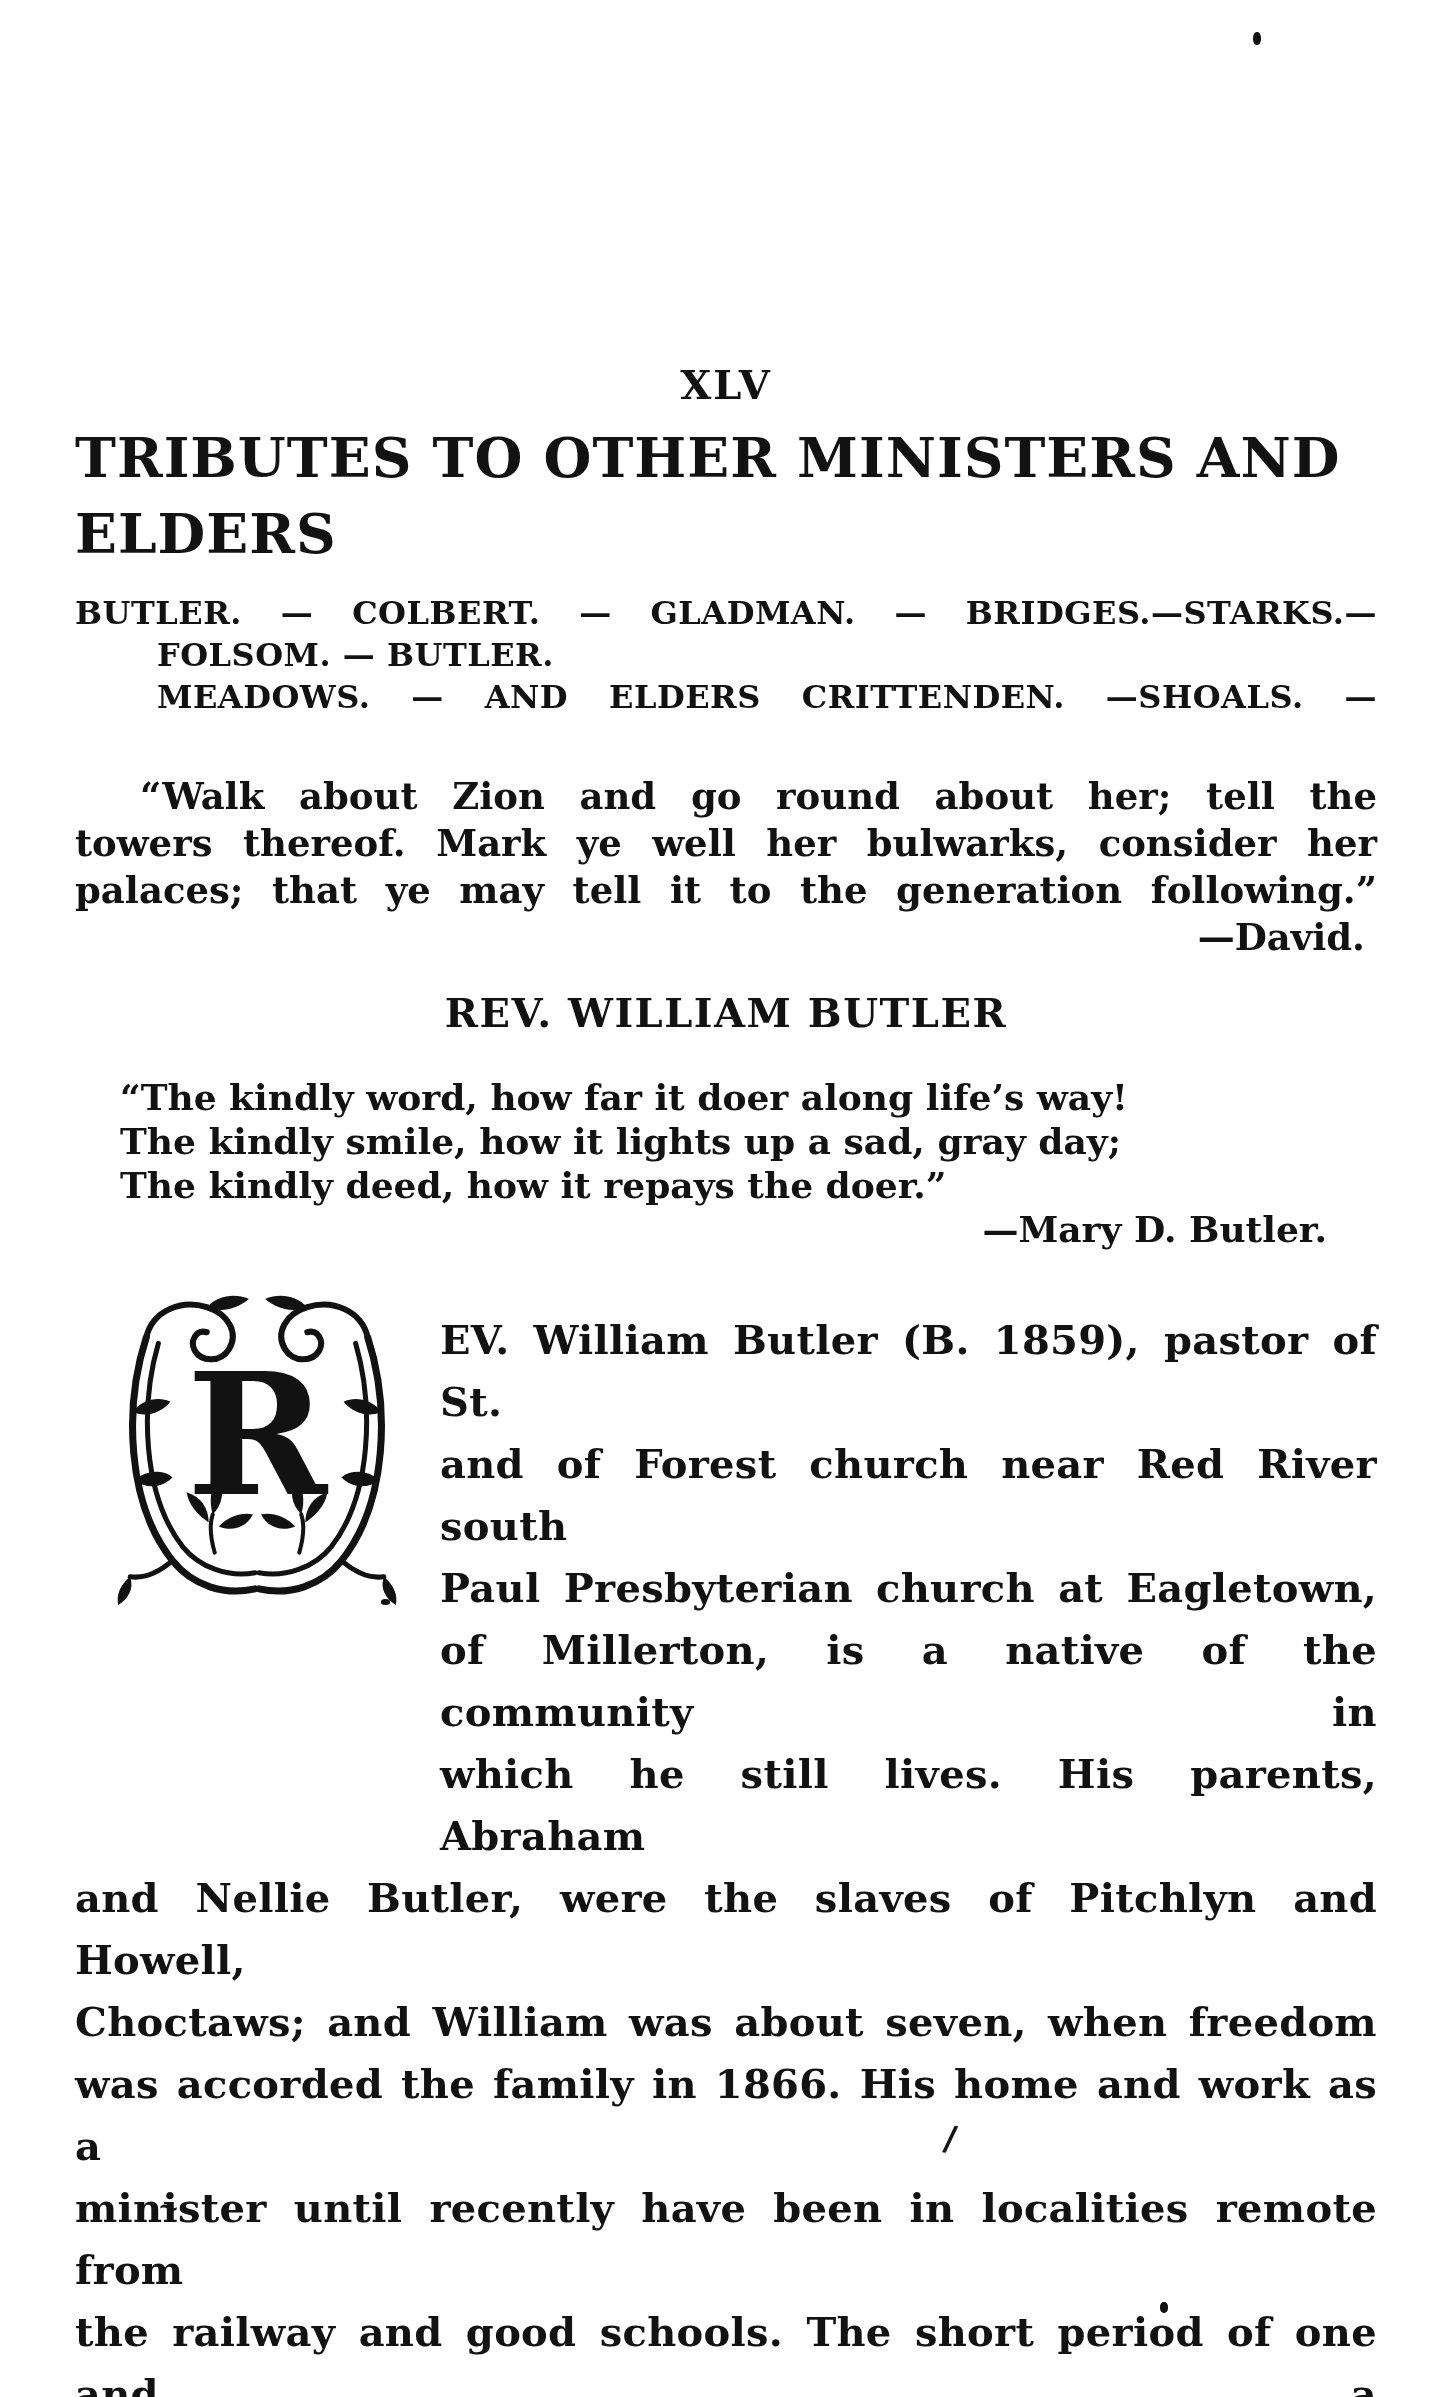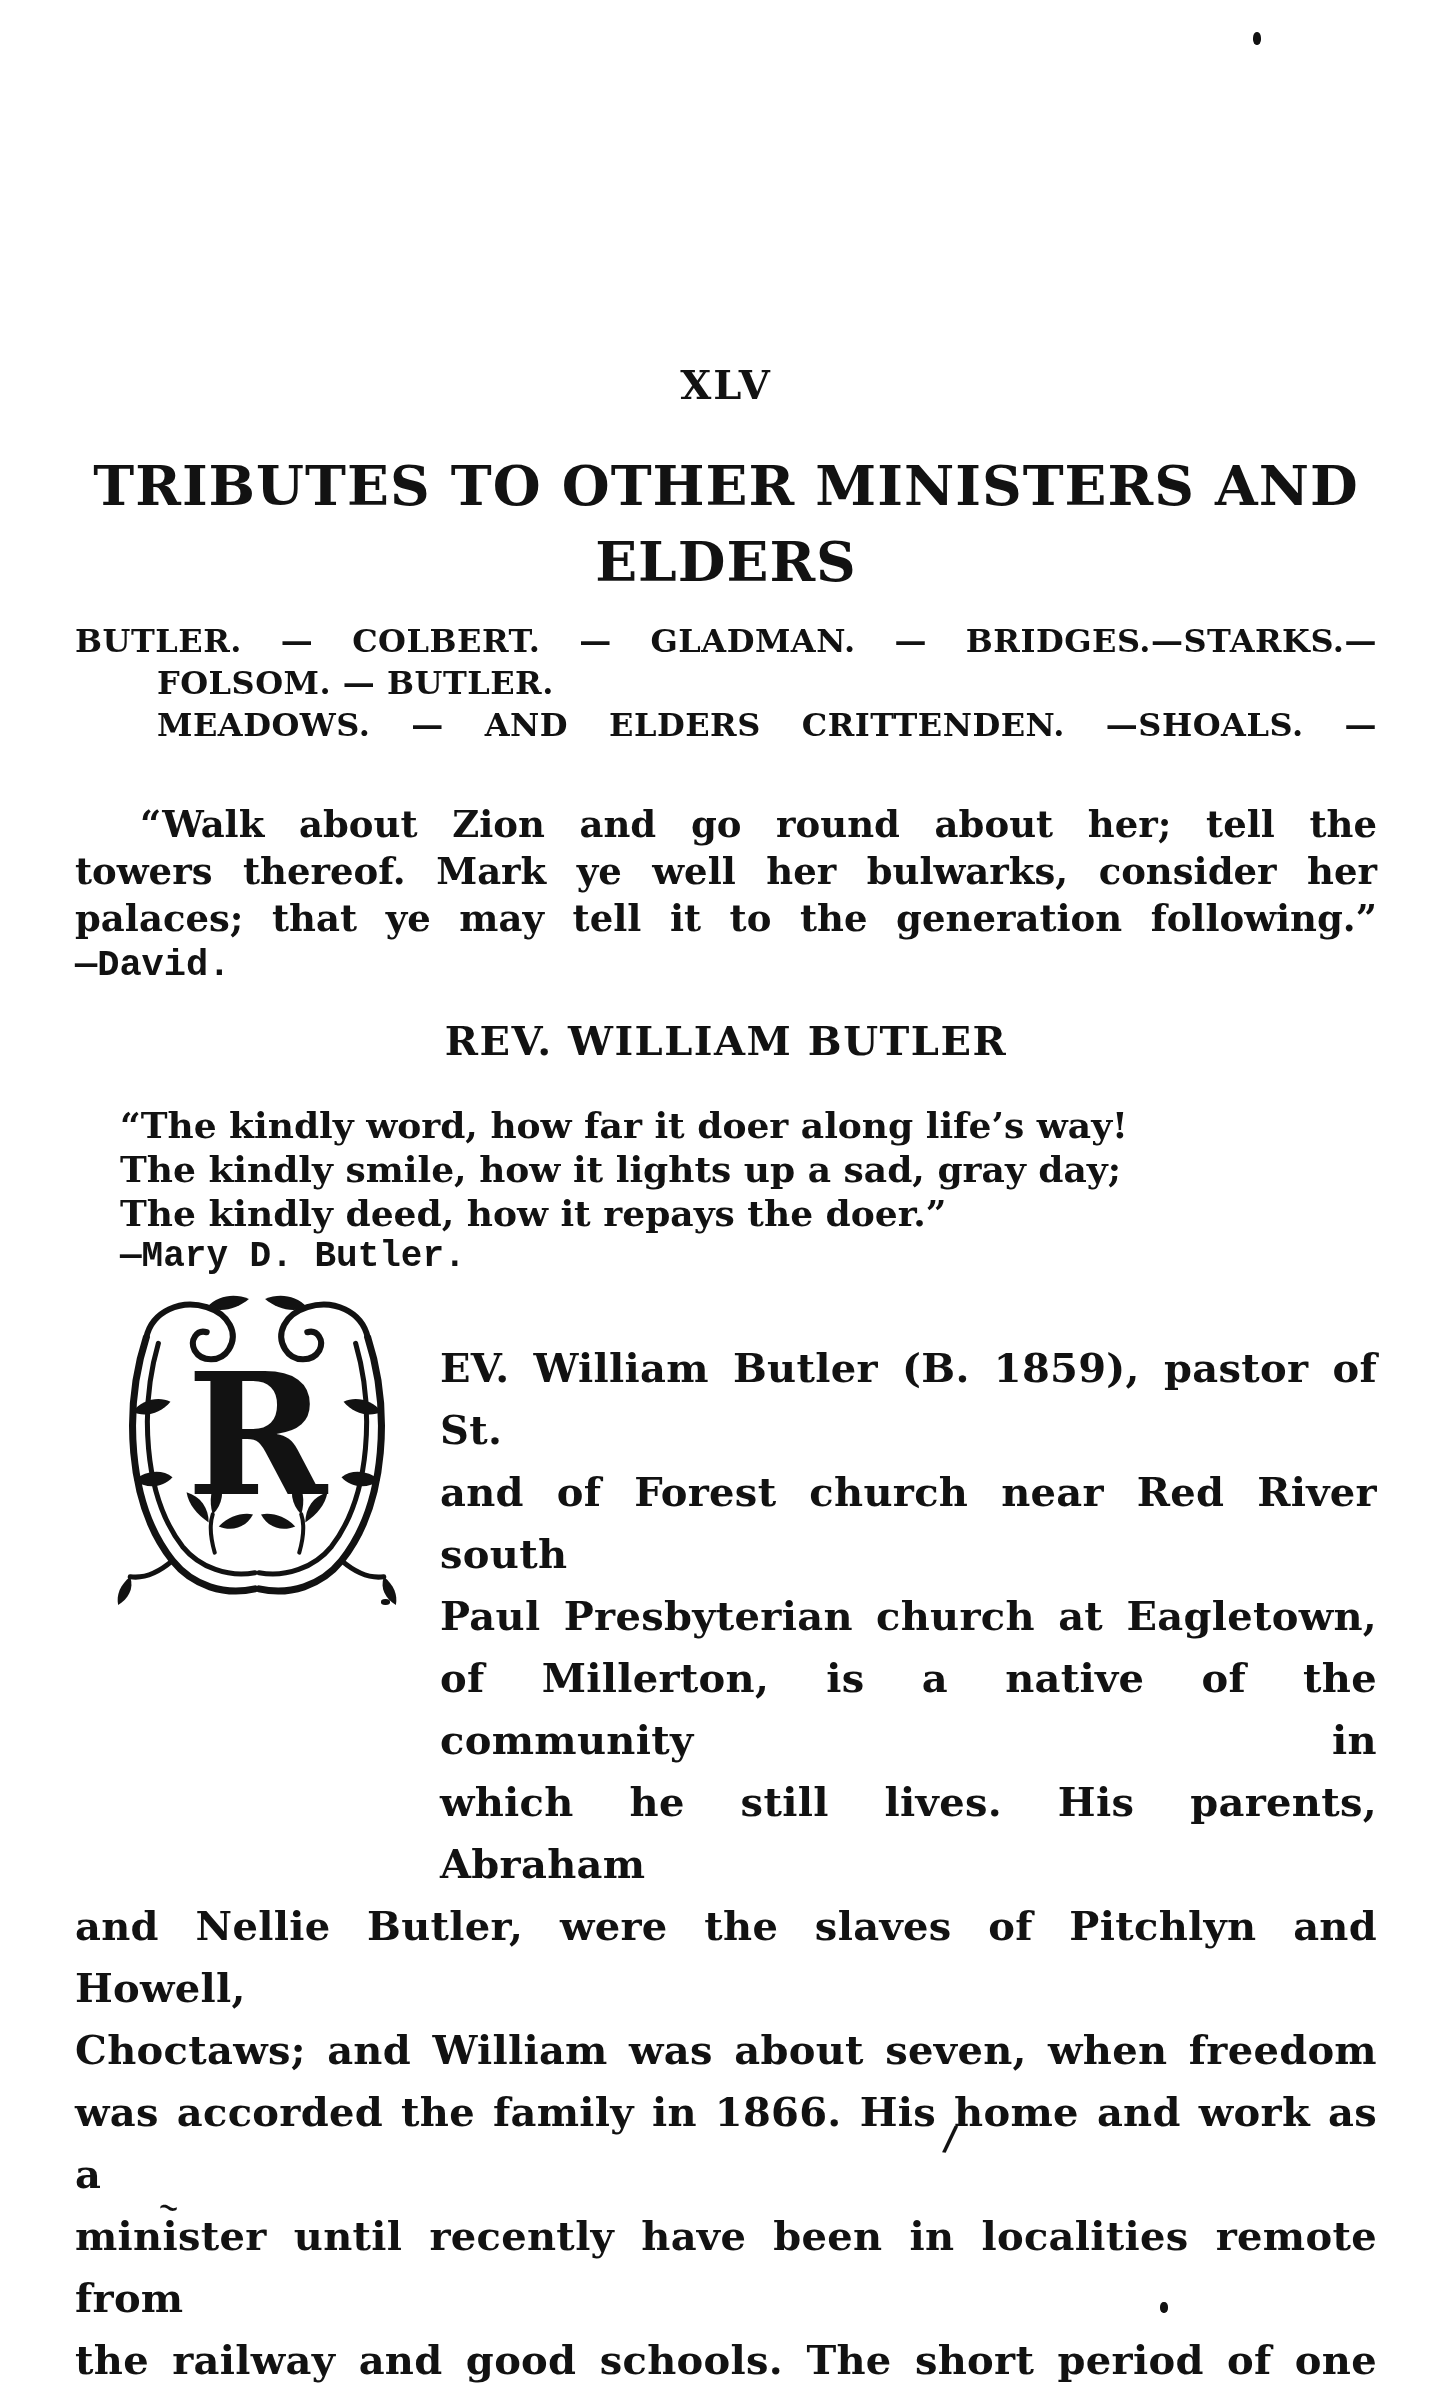--- a/index.html
+++ b/index.html
@@ -16,38 +16,37 @@
     position:absolute;
     left:75px;right:78px;top:0;
     padding-top:362px;
   }
   .chapter-number{
     text-align:center;
     font-size:40px;line-height:46px;
     letter-spacing:2px;
   }
   .page-title{
-    margin-top:40px;
-    text-align:center;
+    margin-top:12px;
     font-size:55px;line-height:76px;
     letter-spacing:1px;
   }
   .names-list{
     margin-top:20px;
     font-size:32px;line-height:42px;
     letter-spacing:0.5px;
   }
   .names-list .hang{margin-left:82px;}
   .jline{text-align:justify;text-align-last:justify;}
   .epigraph{
     margin-top:55px;
     font-size:37px;line-height:47px;
   }
   .epigraph .indent{text-indent:65px;}
-  .attribution{font-family:Liberation Mono, monospace;}
+  .attribution{text-align:right;}
   .epigraph .attribution{padding-right:12px;}
   .section-heading{
     margin-top:30px;
     text-align:center;
     font-size:40px;line-height:44px;
     letter-spacing:1.5px;
   }
   .poem{
     margin-top:40px;
     font-size:36px;line-height:44px;

